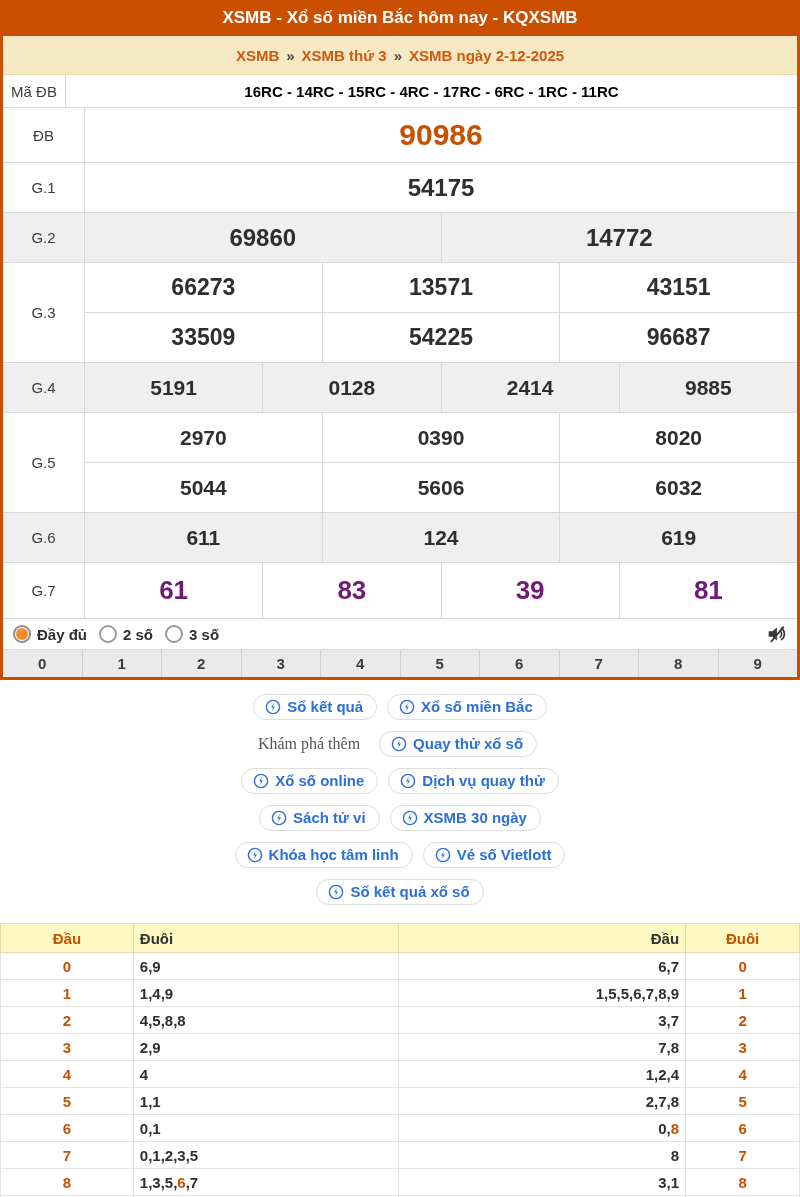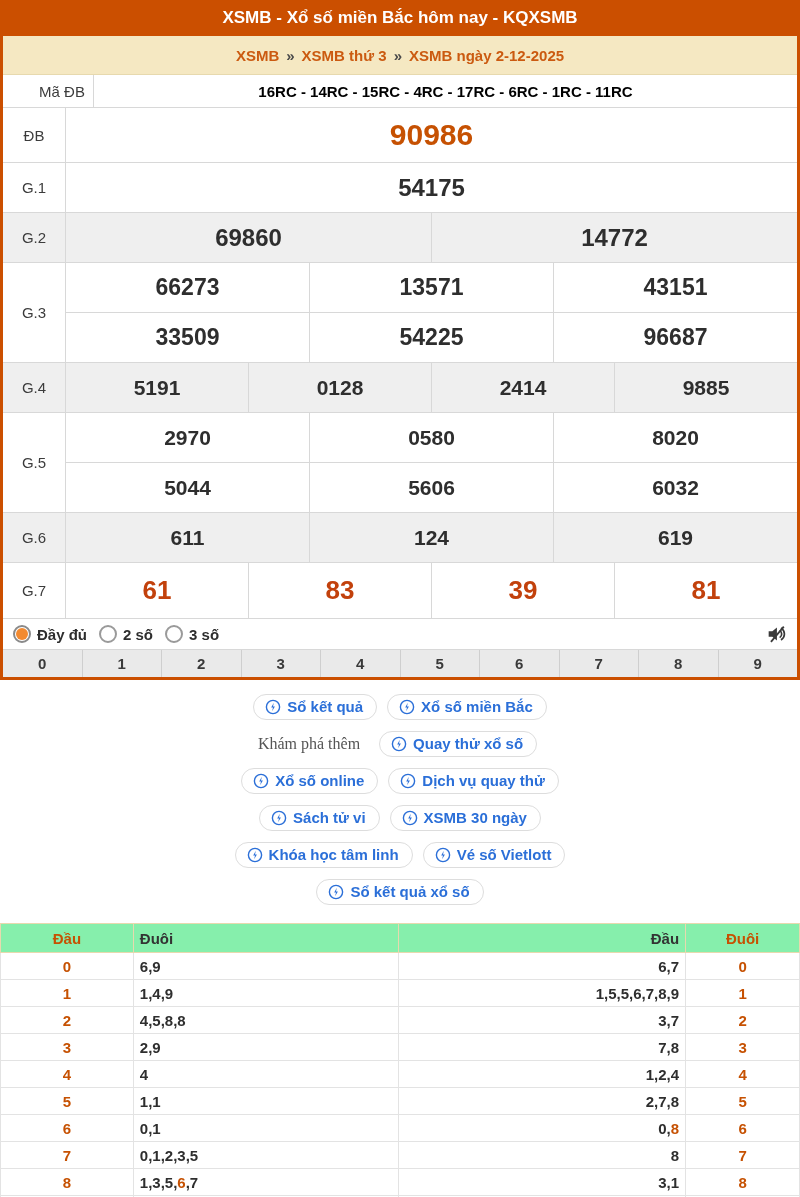--- a/index.html
+++ b/index.html
@@ -9,39 +9,39 @@
 
   .title-bar { background:#cb4f00; height:36px; display:flex; align-items:center; justify-content:center;
                margin:-0px -3px 0 -3px; }
   .title-bar h1 { color:#fff; font-size:17px; font-weight:bold; }
 
   .breadcrumb { background:#f5e8c2; height:39px; display:flex; align-items:center; justify-content:center;
                 font-size:15px; font-weight:bold; border-bottom:1px solid #e7d9ae; }
   .breadcrumb a { color:#cb5a10; text-decoration:none; }
   .breadcrumb .sep { color:#4a4a4a; margin:0 7px; }
 
-  .code-row { display:flex; height:33px; border-bottom:1px solid #d8d8d8;padding-left:28px; }
+  .code-row { display:flex; height:33px; border-bottom:1px solid #d8d8d8; }
   .code-label { width:63px; display:flex; align-items:center; justify-content:center; font-size:15px; color:#3c3c3c;
                 border-right:1px solid #d8d8d8; }
   .code-value { flex:1; display:flex; align-items:center; justify-content:center; font-size:15px; font-weight:bold; color:#000000; }
 
   .prize-row { display:flex; border-bottom:1px solid #d8d8d8; }
   .prize-row.shaded { background:#efefef; }
-  .prize-label { width:63px; display:flex; align-items:center; justify-content:center; font-size:15px; color:#3c3c3c;
+  .prize-label { width:82px; display:flex; align-items:center; justify-content:center; font-size:15px; color:#3c3c3c;
                  border-right:1px solid #d8d8d8; }
   .prize-cells { flex:1; display:flex; flex-direction:column; }
   .prize-subrow { display:flex; flex:1; }
   .prize-subrow + .prize-subrow { border-top:1px solid #d8d8d8; }
   .prize-cell { flex:1; display:flex; align-items:center; justify-content:center; height:49px;
                 font-weight:bold; color:#2e2e2e; font-size:23px; }
   .prize-cell + .prize-cell { border-left:1px solid #d8d8d8; }
   .prize-row.special .prize-cell { height:54px; font-size:30px; color:#c65102; }
   .prize-row.g1 .prize-cell, .prize-row.g2 .prize-cell { font-size:24px; }
   .prize-row.g4 .prize-cell, .prize-row.g5 .prize-cell, .prize-row.g6 .prize-cell { font-size:21px; }
-  .prize-row.seventh .prize-cell { height:55px; font-size:26px; color:#c2410c; }
+  .prize-row.seventh .prize-cell { height:55px; font-size:26px; color:#701a75; }
 
   .view-bar { display:flex; align-items:center; height:31px; padding:0 10px; border-bottom:1px solid #d8d8d8; }
   .radio-opt { display:flex; align-items:center; margin-right:12px; cursor:pointer; }
   .radio-circle { width:18px; height:18px; border-radius:50%; border:2px solid #9a9a9a; background:#fff; margin-right:6px; position:relative; }
   .radio-circle.on { border-color:#8a8a8a; }
   .radio-circle.on::after { content:""; position:absolute; inset:1px; border-radius:50%; background:#f28a30; }
   .radio-opt span.lbl { font-size:15px; font-weight:bold; color:#2e2e2e; }
   .mute-btn { margin-left:auto; cursor:pointer; display:flex; align-items:center; }
 
   .digit-bar { display:flex; height:27px; background:#eaeaea; }
@@ -52,21 +52,21 @@
   .explore-row { display:flex; align-items:center; justify-content:center; margin-bottom:11px; }
   .explore-row:last-child { margin-bottom:0; }
   .explore-label { font-family:"Liberation Serif", serif; font-size:16px; color:#555; margin-right:14px; }
   .pill { display:inline-flex; align-items:center; gap:6px; border:1px solid #ddd; border-radius:999px;
           padding:3px 13px 4px 11px; margin:0 5px; background:#fff; cursor:pointer;
           font-size:15px; font-weight:bold; color:#2b6fd8; }
   .pill svg { flex:0 0 auto; }
 
   .dd-table { width:100%; border-collapse:collapse; margin-top:2px; }
   .dd-table th, .dd-table td { border:1px solid #e3e3e3; font-size:15px; height:27px; padding:0 6px; }
-  .dd-table th { background:#86efac; border-color:#e7d9ae; color:#333; font-weight:bold; height:29px; }
+  .dd-table th { background:#fef9c3; border-color:#e7d9ae; color:#333; font-weight:bold; height:29px; }
   .dd-table .c-dau-l   { width:133px; text-align:center; color:#c65102; font-weight:bold; }
   .dd-table .c-duoi-l  { width:266px; text-align:left; color:#2e2e2e; font-weight:bold; }
   .dd-table .c-dau-r   { width:287px; text-align:right; color:#2e2e2e; font-weight:bold; }
   .dd-table .c-duoi-r  { width:114px; text-align:center; color:#c65102; font-weight:bold; }
   .dd-table th.c-duoi-l { color:#333; }
   .dd-table th.c-dau-r  { color:#333; }
   .dd-table td .hl { color:#c65102; }
 </style>
 </head>
 <body>
@@ -139,21 +139,21 @@
             <div class="prize-cell">2414</div>
             <div class="prize-cell">9885</div>
           </div>
         </div>
       </div>
       <div class="prize-row g5">
         <div class="prize-label">G.5</div>
         <div class="prize-cells">
           <div class="prize-subrow">
             <div class="prize-cell">2970</div>
-            <div class="prize-cell">0580</div>
+            <div class="prize-cell">0390</div>
             <div class="prize-cell">8020</div>
           </div>
           <div class="prize-subrow">
             <div class="prize-cell">5044</div>
             <div class="prize-cell">5606</div>
             <div class="prize-cell">6032</div>
           </div>
         </div>
       </div>
       <div class="prize-row g6 shaded">

